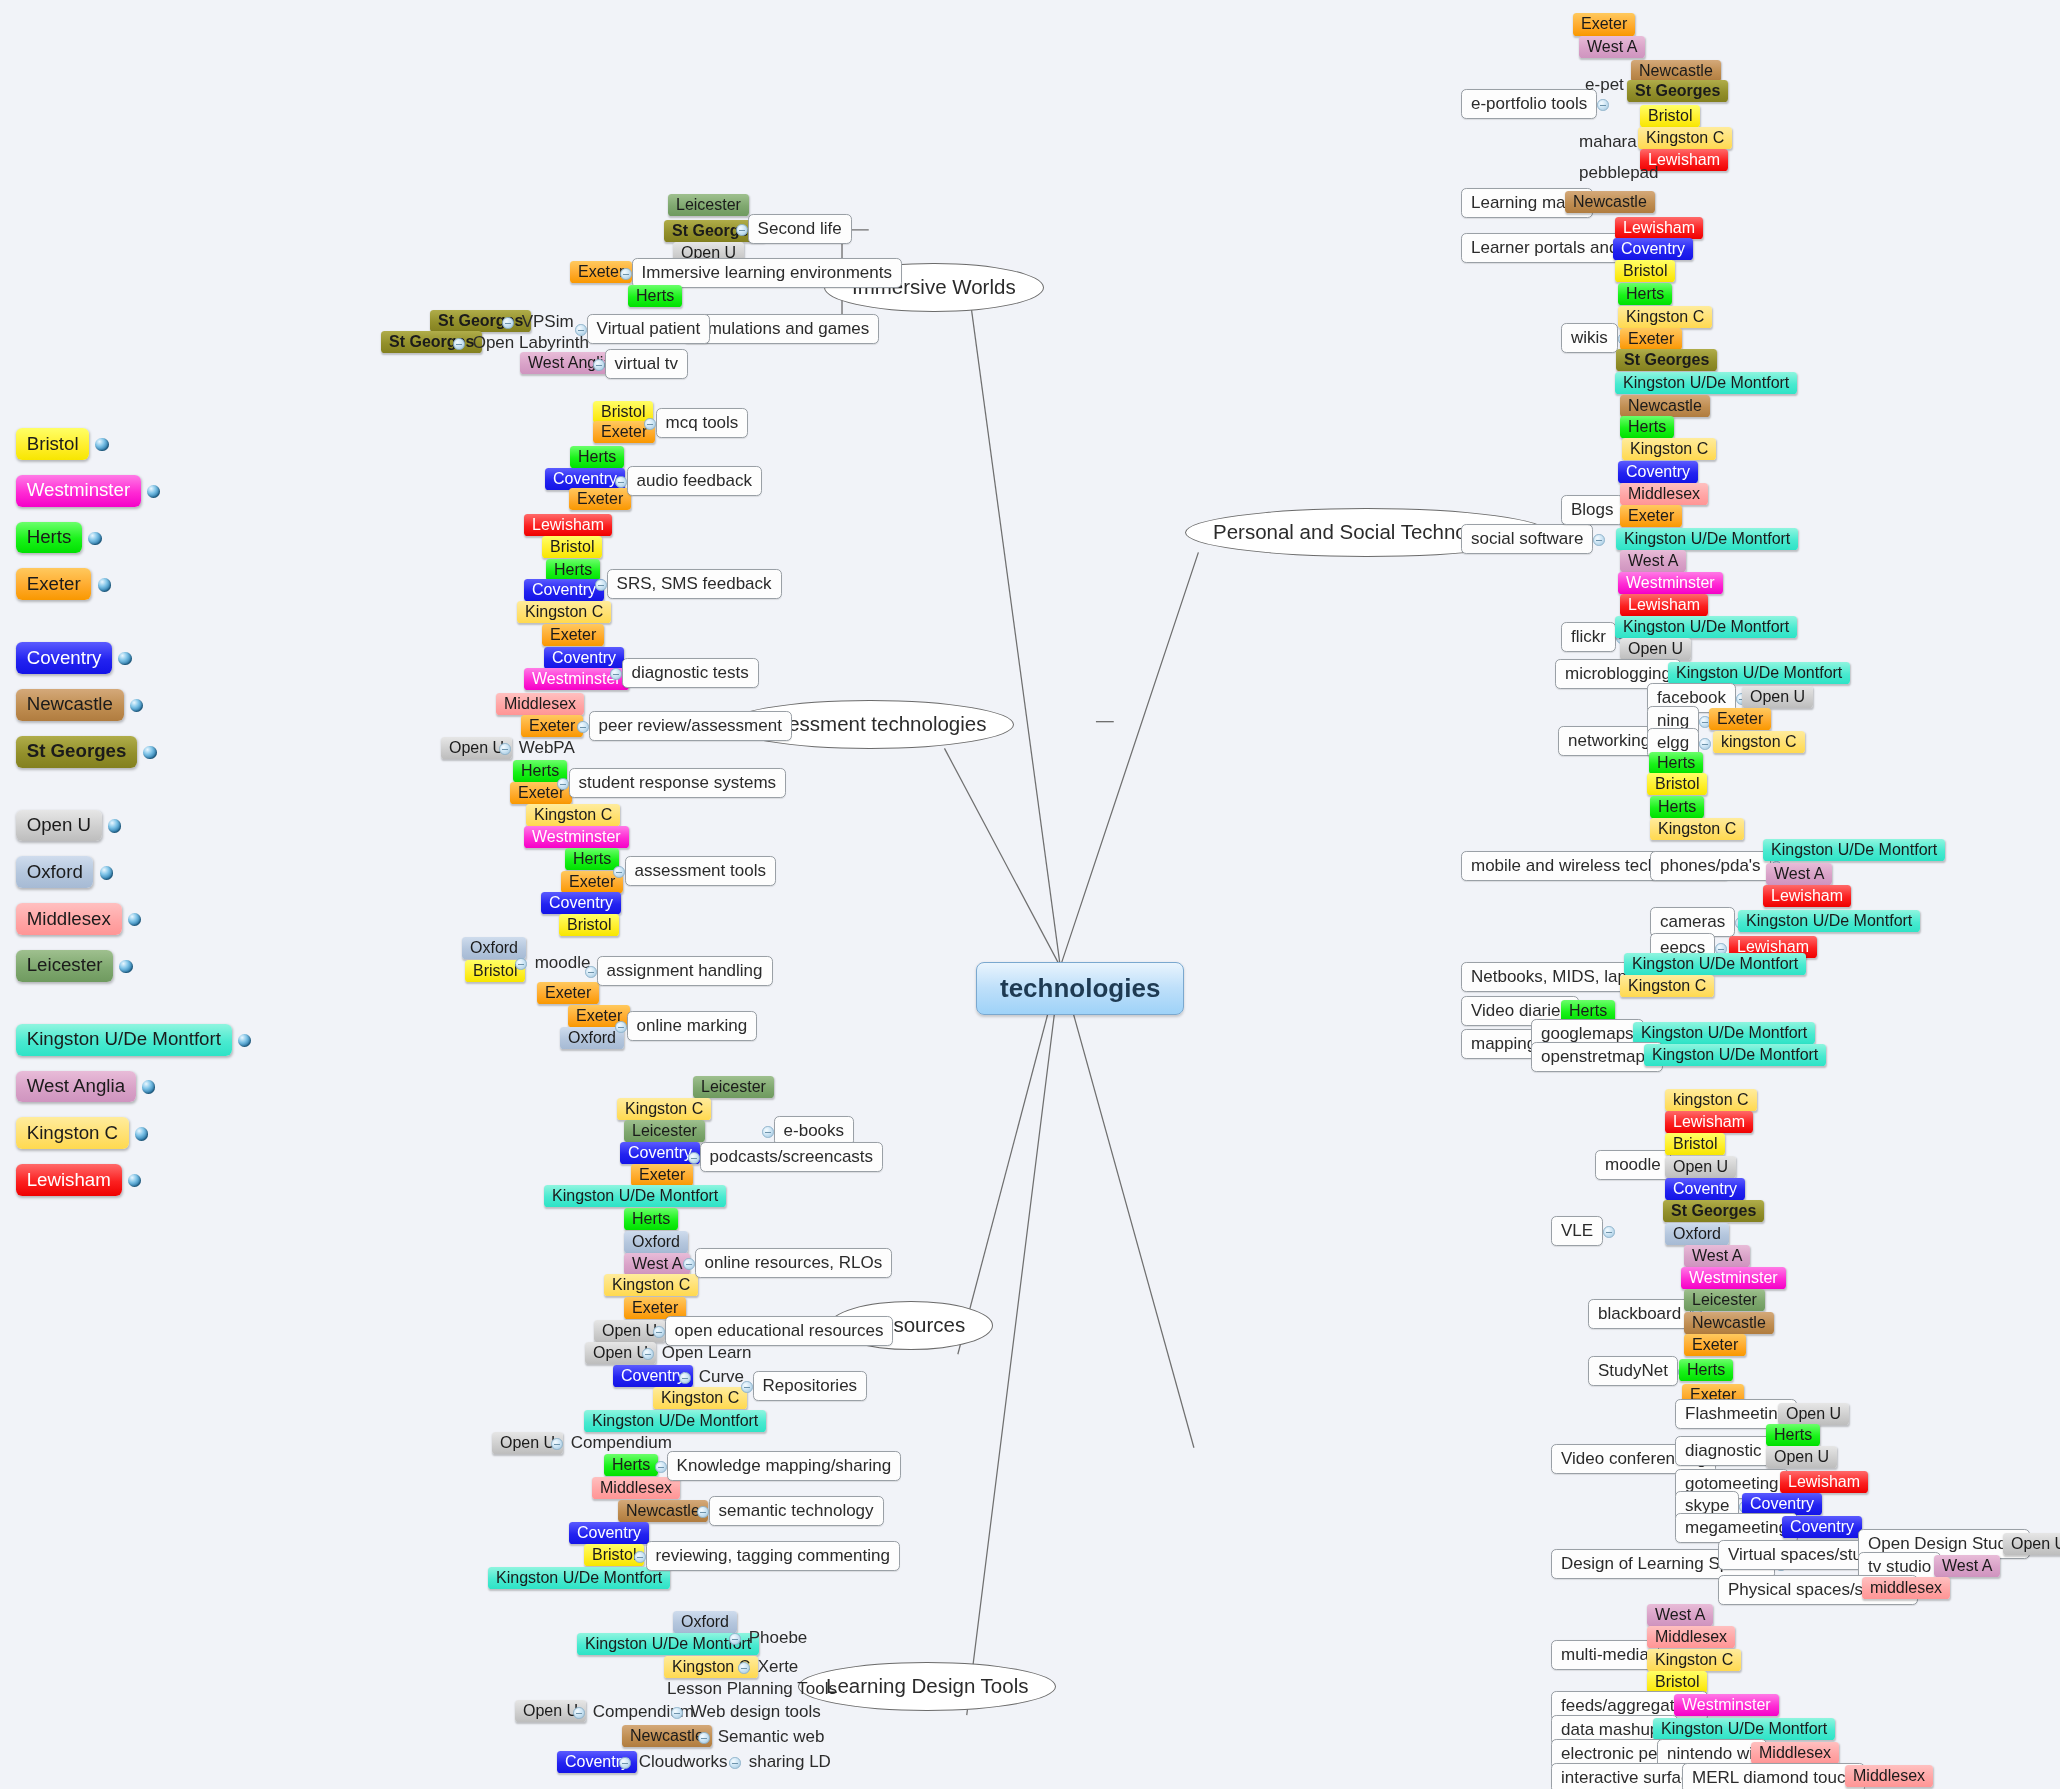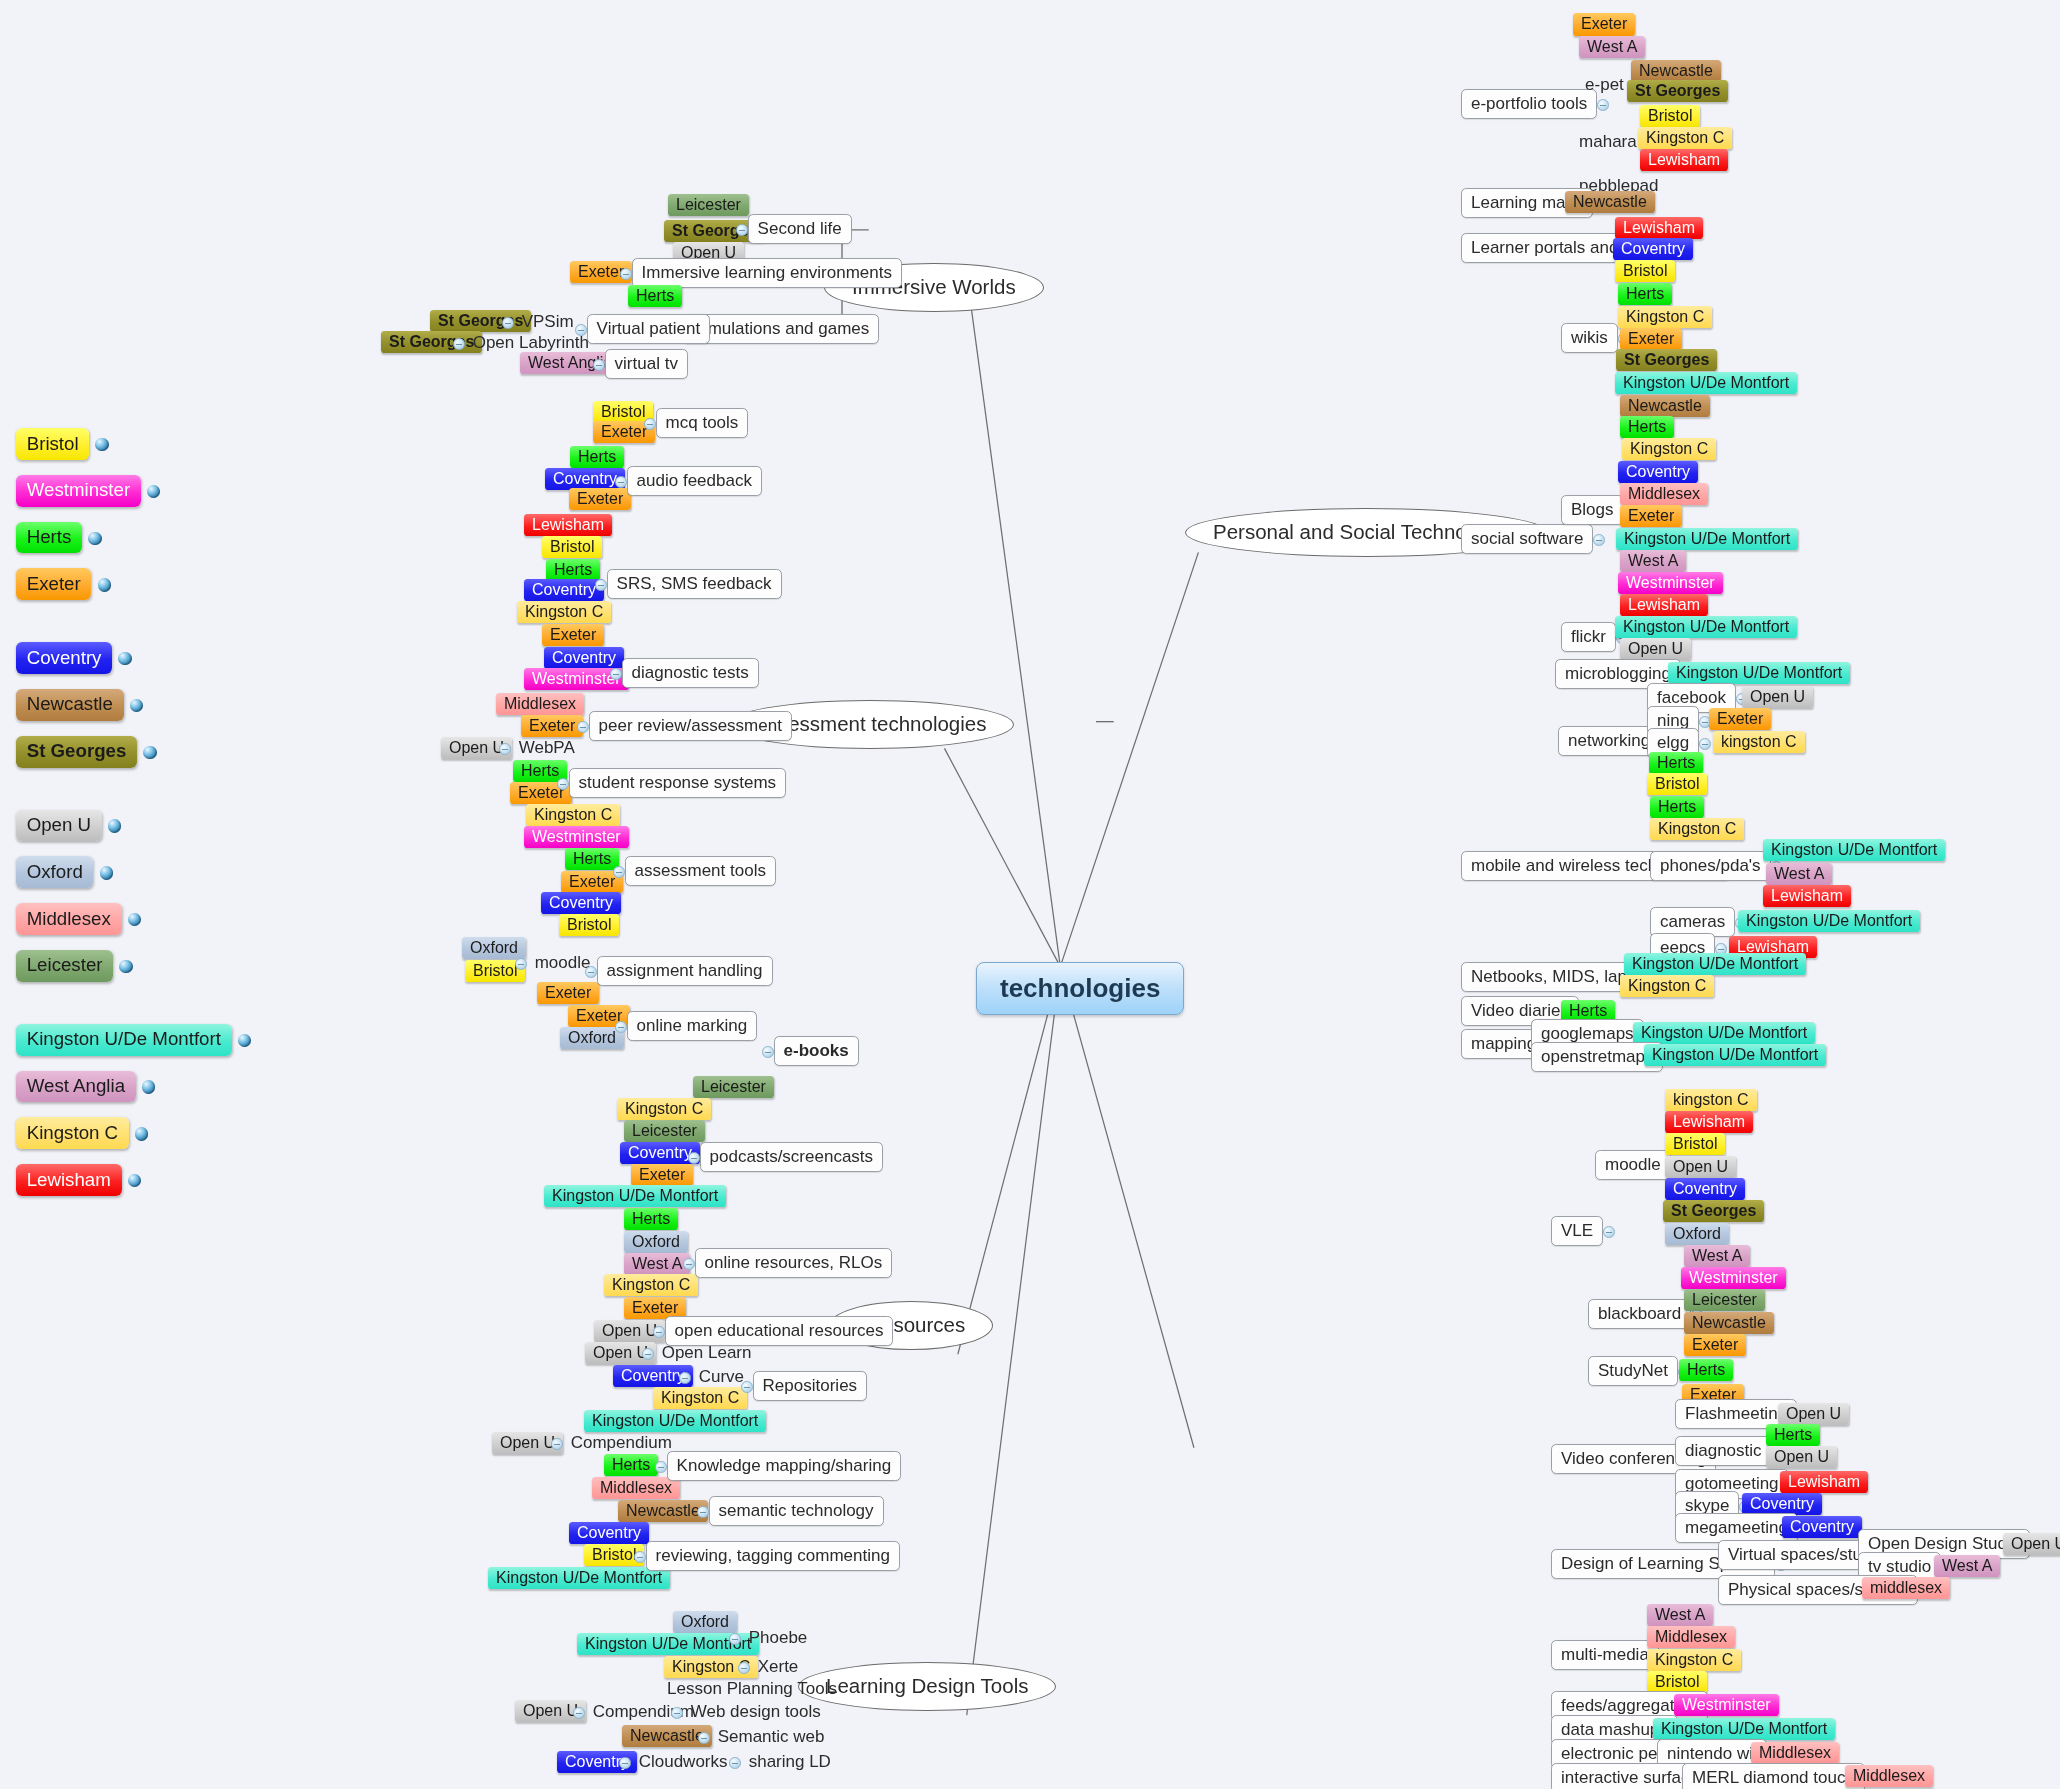--- a/index.html
+++ b/index.html
@@ -270,21 +270,21 @@
   <div class="node" style="left:465px; top:960px;"><span class="chip c-bristol">Bristol</span></div>
   <div class="node" style="left:515px; top:948px;"><span class="dot"></span><span class="bare">moodle</span></div>
   <div class="node" style="left:537px; top:982px;"><span class="chip c-exeter">Exeter</span></div>
   <div class="node" style="left:585px; top:956px;"><span class="dot"></span><span class="box">assignment handling</span></div>
 
   <div class="node" style="left:568px; top:1005px;"><span class="chip c-exeter">Exeter</span></div>
   <div class="node" style="left:560px; top:1027px;"><span class="chip c-oxford">Oxford</span></div>
   <div class="node" style="left:615px; top:1011px;"><span class="dot"></span><span class="box">online marking</span></div>
 
   <div class="node" style="left:693px; top:1076px;"><span class="chip c-leicester">Leicester</span></div>
-  <div class="node" style="left:762px; top:1036px;font-weight:bold;"><span class="dot"></span><span class="box">e-books</span></div>
+  <div class="node" style="left:762px; top:1116px;"><span class="dot"></span><span class="box">e-books</span></div>
 
   <div class="node" style="left:617px; top:1098px;"><span class="chip c-kingstonc">Kingston C</span></div>
   <div class="node" style="left:624px; top:1120px;"><span class="chip c-leicester">Leicester</span></div>
   <div class="node" style="left:620px; top:1142px;"><span class="chip c-coventry wtext">Coventry</span></div>
   <div class="node" style="left:631px; top:1164px;"><span class="chip c-exeter">Exeter</span></div>
   <div class="node" style="left:544px; top:1185px;"><span class="chip c-kudm">Kingston U/De Montfort</span></div>
   <div class="node" style="left:688px; top:1142px;"><span class="dot"></span><span class="box">podcasts/screencasts</span></div>
 
   <div class="node" style="left:624px; top:1208px;"><span class="chip c-herts">Herts</span></div>
   <div class="node" style="left:624px; top:1231px;"><span class="chip c-oxford">Oxford</span></div>
@@ -341,21 +341,21 @@
   <div class="node" style="left:1573px; top:13.4px;"><span class="chip c-exeter">Exeter</span></div>
   <div class="node" style="left:1579px; top:36px;"><span class="chip c-westanglia">West A</span></div>
   <div class="node" style="left:1461px; top:89px;"><span class="box">e-portfolio tools</span><span class="dot"></span></div>
   <div class="node" style="left:1577px; top:70px;"><span class="bare">e-pet</span><span class="dot"></span></div>
   <div class="node" style="left:1631px; top:60px;"><span class="chip c-newcastle">Newcastle</span></div>
   <div class="node" style="left:1627px; top:80px;"><span class="chip c-stgeorges">St Georges</span></div>
   <div class="node" style="left:1571px; top:127px;"><span class="bare">mahara</span><span class="dot"></span></div>
   <div class="node" style="left:1640px; top:105px;"><span class="chip c-bristol">Bristol</span></div>
   <div class="node" style="left:1638px; top:127px;"><span class="chip c-kingstonc">Kingston C</span></div>
   <div class="node" style="left:1640px; top:149px;"><span class="chip c-lewisham wtext">Lewisham</span></div>
-  <div class="node" style="left:1571px; top:171px;"><span class="bare">pebblepad</span></div>
+  <div class="node" style="left:1571px; top:158px;"><span class="bare">pebblepad</span></div>
 
   <div class="node" style="left:1461px; top:188px;"><span class="box">Learning maps</span><span class="dot"></span></div>
   <div class="node" style="left:1565px; top:191px;"><span class="chip c-newcastle">Newcastle</span></div>
 
   <div class="node" style="left:1461px; top:233px;"><span class="box">Learner portals and PLEs</span><span class="dot"></span></div>
   <div class="node" style="left:1615px; top:217px;"><span class="chip c-lewisham wtext">Lewisham</span></div>
   <div class="node" style="left:1613px; top:238px;"><span class="chip c-coventry wtext">Coventry</span></div>
   <div class="node" style="left:1615px; top:260px;"><span class="chip c-bristol">Bristol</span></div>
 
   <div class="node" style="left:1461px; top:524px;"><span class="box">social software</span><span class="dot"></span></div>

